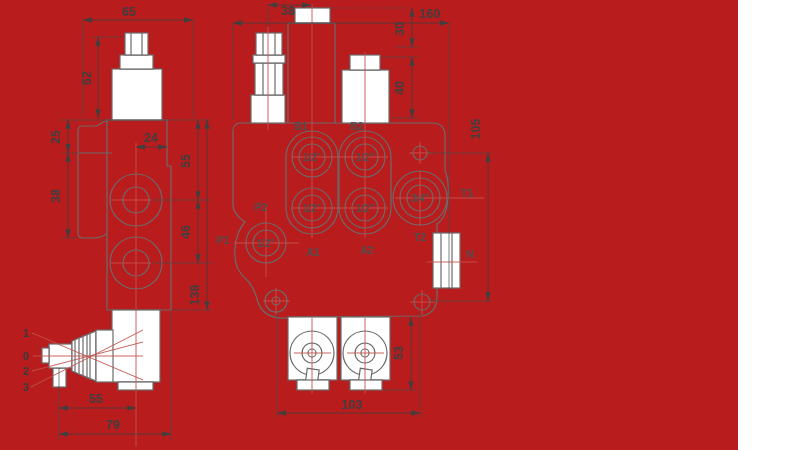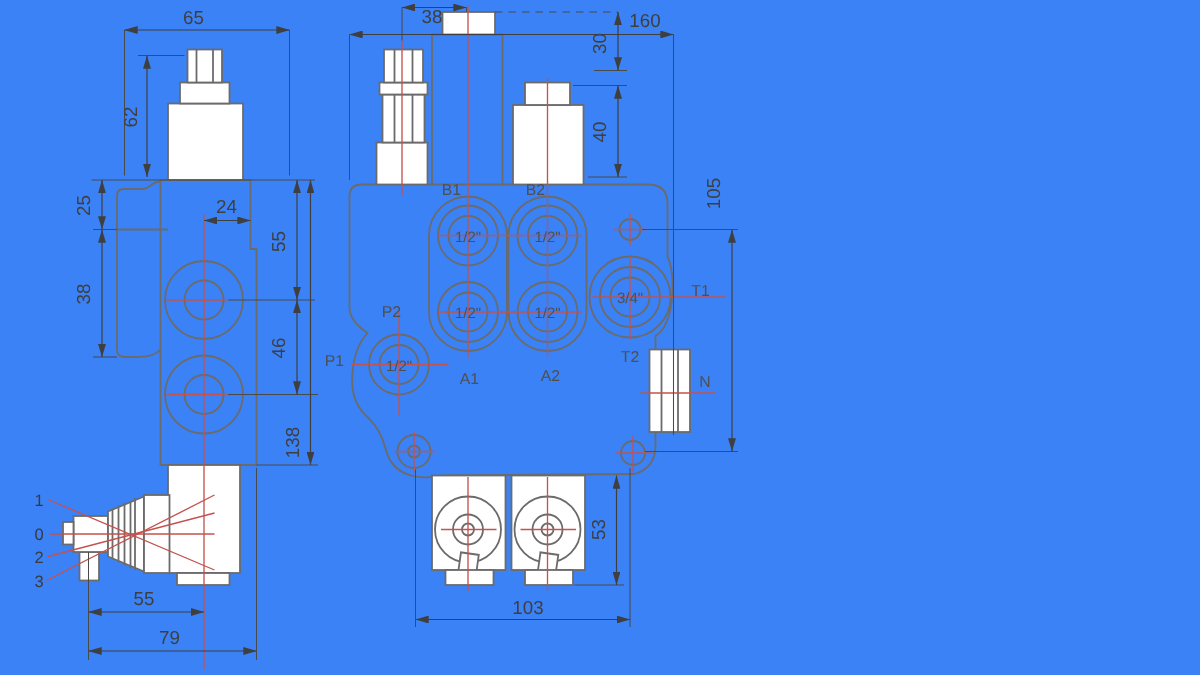--- a/index.html
+++ b/index.html
@@ -1,17 +1,17 @@
 <!DOCTYPE html>
 <html><head>
 <meta charset="utf-8">
 <style>
   html,body{margin:0;padding:0;background:#ffffff;}
-  .stage{position:relative;width:800px;height:450px;background:#3b82f6;overflow:hidden;
-         font-family:"Liberation Sans", sans-serif;}
+  .stage{position:relative;width:738px;height:450px;background:#b91c1c;overflow:hidden;
+         font-family:"Liberation Sans", sans-serif;font-weight:bold;}
   svg{display:block;}
   .outline{stroke:#6b6b6b;stroke-width:1.2;fill:none;}
   .outlinef{stroke:#6b6b6b;stroke-width:1.2;fill:#ffffff;}
   .ext{stroke:#4a4a4a;stroke-width:0.7;fill:none;}
   .dimln{stroke:#3f3f3f;stroke-width:0.8;fill:none;}
   .cl{stroke:#c4524e;stroke-width:0.9;fill:none;}
   .dashed{stroke-dasharray:5,4;}
   text{fill:#3f3f3f;}
   .dim{font-size:12.5px;}
   .port{font-size:10.5px;fill:#4f4f4f;}

